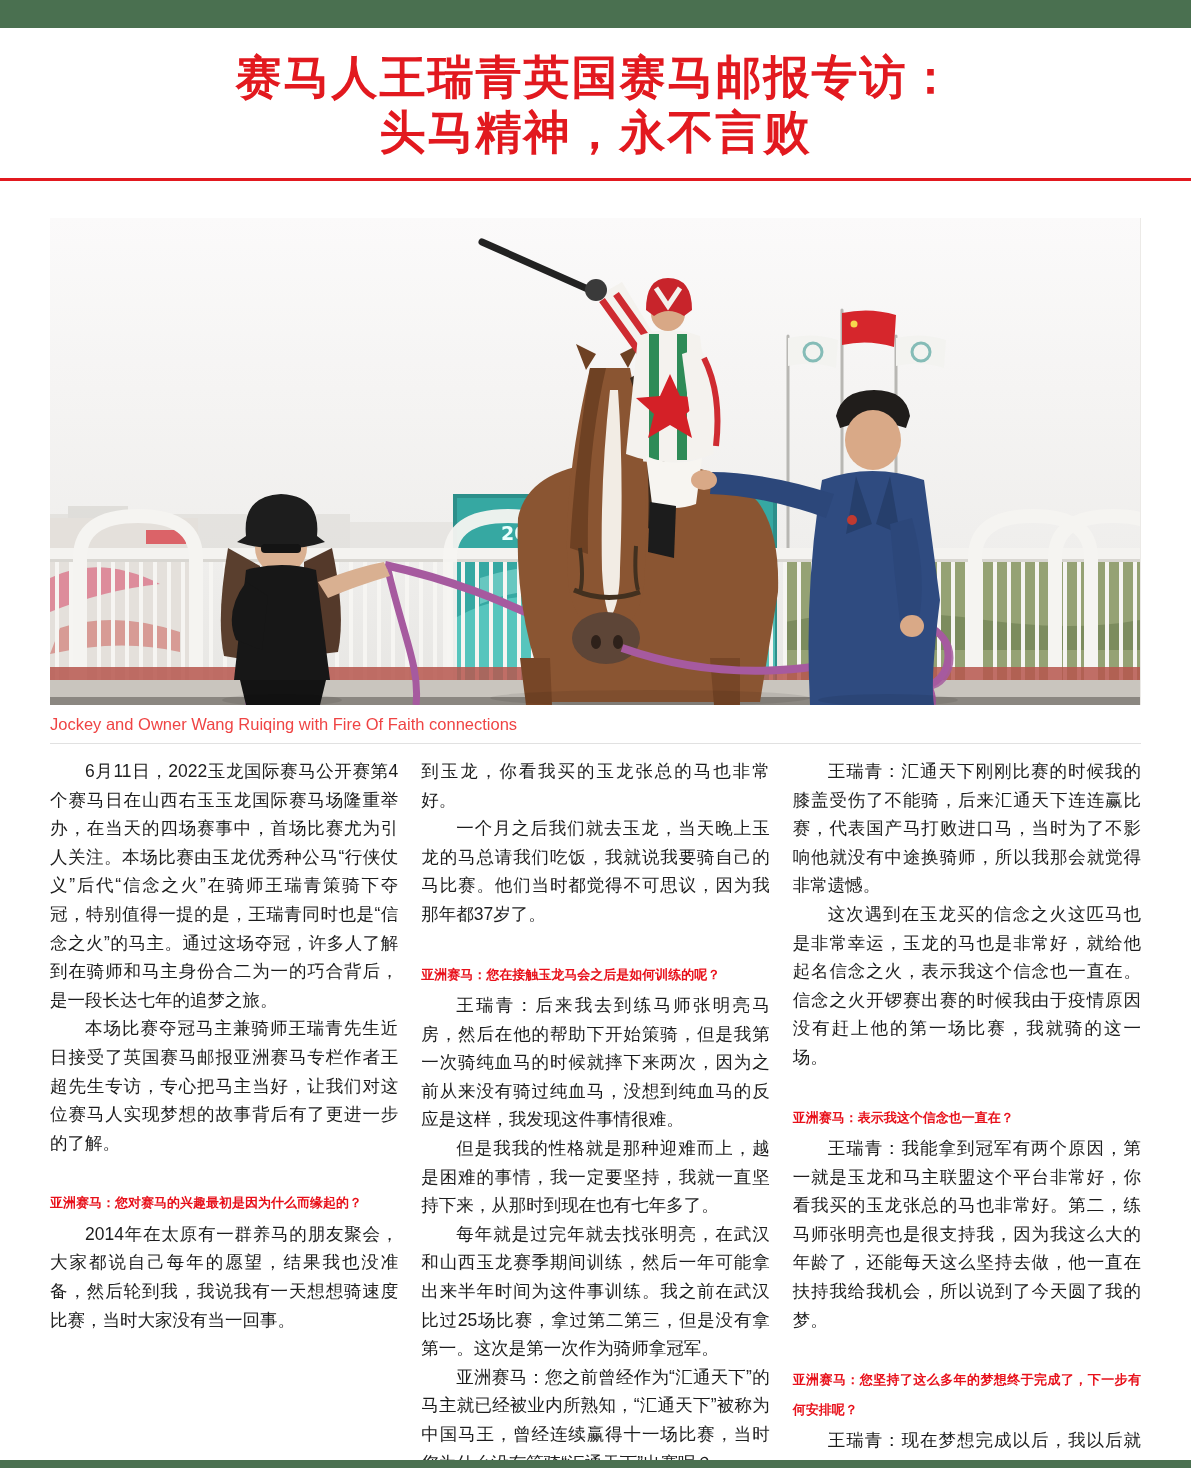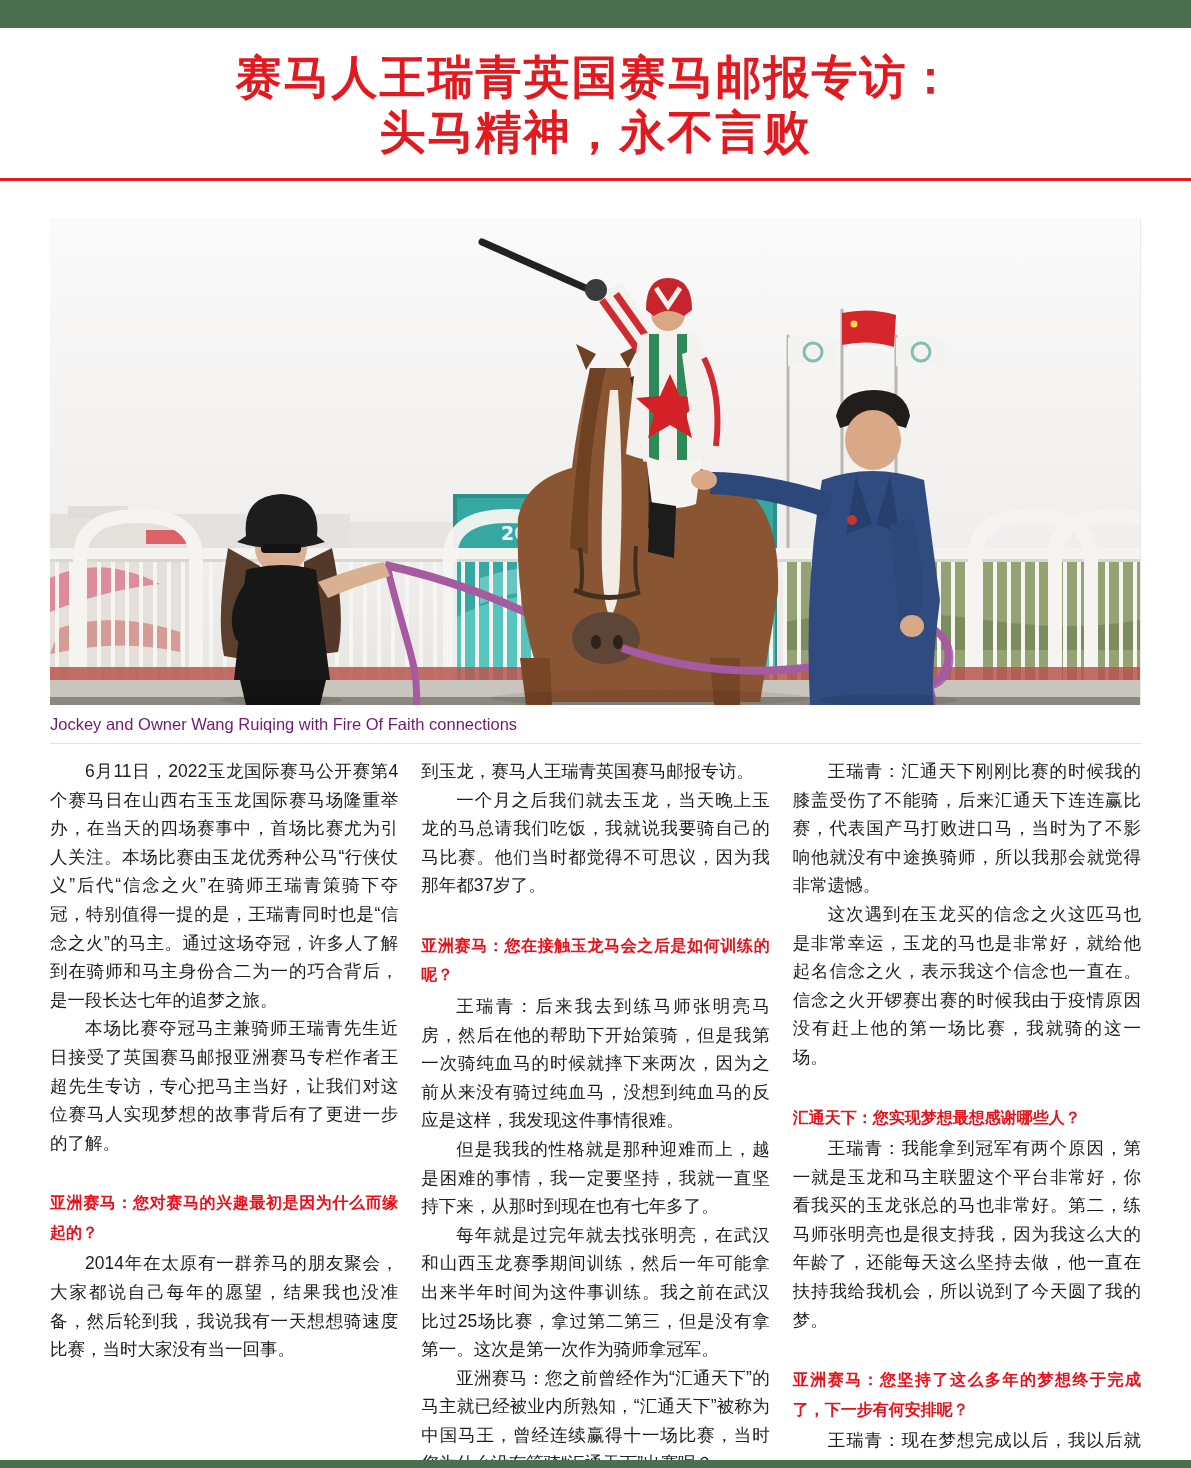--- a/index.html
+++ b/index.html
@@ -5,28 +5,28 @@
   html,body{margin:0;padding:0;}
   body{font-family:"Liberation Sans","DejaVu Sans",sans-serif;background:#ffffff;}
   .page{position:relative;width:1191px;height:1468px;margin:0 auto;background:#fff;overflow:hidden;}
   .bar-top{height:28px;width:100%;background:#4a7050;}
   .bar-bottom{position:absolute;left:0;bottom:0;height:8px;width:100%;background:#4a7050;}
   .title{margin:22px 40px 0;text-align:center;color:#e2191f;font-size:46px;line-height:55px;
          font-weight:900;letter-spacing:2px;}
   .red-rule{margin-top:18px;height:3px;background:#e2191f;width:100%;}
   .photo-wrap{margin:37px 50px 0;height:487px;background:#eceae7;overflow:hidden;}
   .photo-wrap svg{display:block;}
-  .caption{margin:9px 50px 0;font-size:16.5px;line-height:20px;color:#701a75;}
+  .caption{margin:9px 50px 0;font-size:16.5px;line-height:20px;color:#ef4444;}
   .cap-rule{margin:9px 50px 0;border-top:1px solid #e1e1e1;height:0;}
   .columns{margin:13px 50px 0;display:flex;gap:23px;}
   .col{flex:1 1 0;min-width:0;font-size:17.5px;line-height:28.6px;color:#1d1d1d;
        text-align:justify;text-justify:inter-ideograph;}
   .para{margin:0;text-indent:2em;}
   .para.noindent{text-indent:0;}
-  .qh{margin:31px 0 2px;font-size:16px;line-height:29.5px;font-weight:bold;color:#e8101a;}
+  .qh{margin:31px 0 2px;font-size:13px;line-height:29.5px;font-weight:bold;color:#e8101a;}
 </style>
 </head>
 <body>
 
 <div class="page">
 
   <div class="bar-top"></div>
 
   <h1 class="title"><span>赛马人王瑞青英国赛马邮报专访：</span><br>
     <span>头马精神，永不言败</span></h1>
@@ -182,32 +182,32 @@
   <div class="cap-rule"></div>
 
   <div class="columns">
     <div class="col">
         <p class="para">6月11日，2022玉龙国际赛马公开赛第4个赛马日在山西右玉玉龙国际赛马场隆重举办，在当天的四场赛事中，首场比赛尤为引人关注。本场比赛由玉龙优秀种公马“行侠仗义”后代“信念之火”在骑师王瑞青策骑下夺冠，特别值得一提的是，王瑞青同时也是“信念之火”的马主。通过这场夺冠，许多人了解到在骑师和马主身份合二为一的巧合背后，是一段长达七年的追梦之旅。</p>
         <p class="para">本场比赛夺冠马主兼骑师王瑞青先生近日接受了英国赛马邮报亚洲赛马专栏作者王超先生专访，专心把马主当好，让我们对这位赛马人实现梦想的故事背后有了更进一步的了解。</p>
         <h3 class="qh">亚洲赛马：您对赛马的兴趣最初是因为什么而缘起的？</h3>
         <p class="para">2014年在太原有一群养马的朋友聚会，大家都说自己每年的愿望，结果我也没准备，然后轮到我，我说我有一天想想骑速度比赛，当时大家没有当一回事。</p>
       </div>
     <div class="col">
-        <p class="para noindent">到玉龙，赛马人王瑞青英国赛马邮报专访。</p>
+        <p class="para noindent">到玉龙，你看我买的玉龙张总的马也非常好。</p>
         <p class="para">一个月之后我们就去玉龙，当天晚上玉龙的马总请我们吃饭，我就说我要骑自己的马比赛。他们当时都觉得不可思议，因为我那年都37岁了。</p>
         <h3 class="qh">亚洲赛马：您在接触玉龙马会之后是如何训练的呢？</h3>
         <p class="para">王瑞青：后来我去到练马师张明亮马房，然后在他的帮助下开始策骑，但是我第一次骑纯血马的时候就摔下来两次，因为之前从来没有骑过纯血马，没想到纯血马的反应是这样，我发现这件事情很难。</p>
         <p class="para">但是我我的性格就是那种迎难而上，越是困难的事情，我一定要坚持，我就一直坚持下来，从那时到现在也有七年多了。</p>
         <p class="para">每年就是过完年就去找张明亮，在武汉和山西玉龙赛季期间训练，然后一年可能拿出来半年时间为这件事训练。我之前在武汉比过25场比赛，拿过第二第三，但是没有拿第一。这次是第一次作为骑师拿冠军。</p>
         <p class="para">亚洲赛马：您之前曾经作为“汇通天下”的马主就已经被业内所熟知，“汇通天下”被称为中国马王，曾经连续赢得十一场比赛，当时您为什么没有策骑“汇通天下”出赛呢？</p>
       </div>
     <div class="col">
         <p class="para">王瑞青：汇通天下刚刚比赛的时候我的膝盖受伤了不能骑，后来汇通天下连连赢比赛，代表国产马打败进口马，当时为了不影响他就没有中途换骑师，所以我那会就觉得非常遗憾。</p>
         <p class="para">这次遇到在玉龙买的信念之火这匹马也是非常幸运，玉龙的马也是非常好，就给他起名信念之火，表示我这个信念也一直在。信念之火开锣赛出赛的时候我由于疫情原因没有赶上他的第一场比赛，我就骑的这一场。</p>
-        <h3 class="qh">汇通天下：您实现梦想最想感谢哪些人？</h3>
+        <h3 class="qh">亚洲赛马：表示我这个信念也一直在？</h3>
         <p class="para">王瑞青：我能拿到冠军有两个原因，第一就是玉龙和马主联盟这个平台非常好，你看我买的玉龙张总的马也非常好。第二，练马师张明亮也是很支持我，因为我这么大的年龄了，还能每天这么坚持去做，他一直在扶持我给我机会，所以说到了今天圆了我的梦。</p>
         <h3 class="qh">亚洲赛马：您坚持了这么多年的梦想终于完成了，下一步有何安排呢？</h3>
         <p class="para">王瑞青：现在梦想完成以后，我以后就不再做骑师了，专心把马主当好，推广赛马，让更多人接触我们赛马行业，消除他们的误解，我希望我的故事，这种头马精神，赛马人永不言败这种精神，也能帮助更多这种在低谷期的人。</p>
       </div>
   </div>
 
   <div class="bar-bottom"></div>
 </div>
 
 </body></html>

